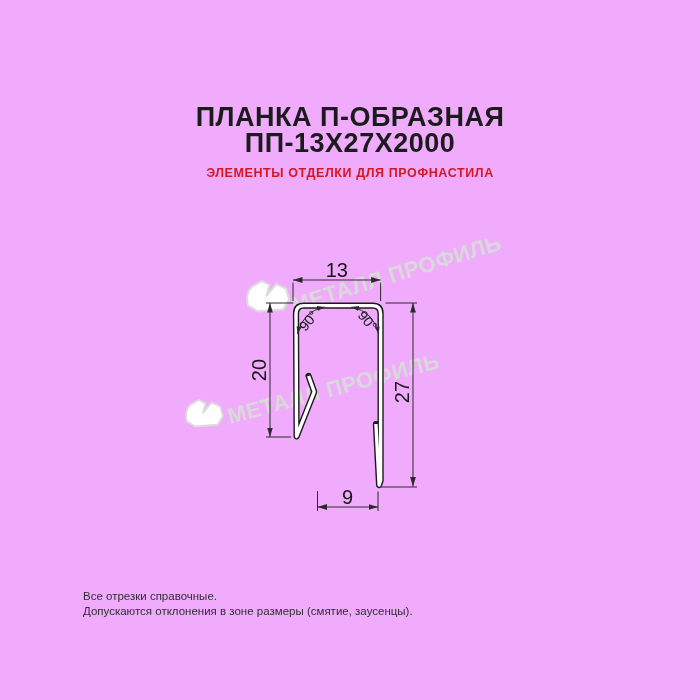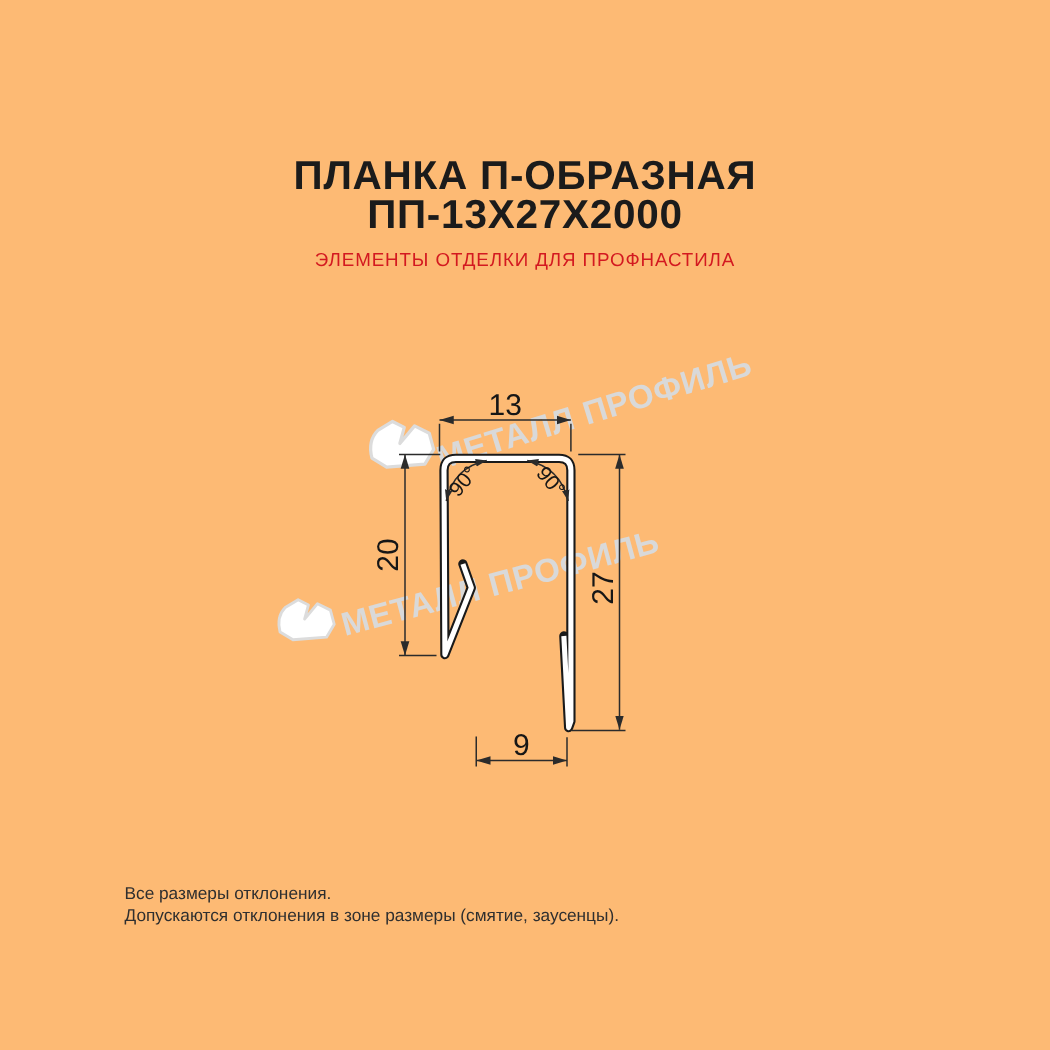--- a/index.html
+++ b/index.html
@@ -1,20 +1,20 @@
 <!DOCTYPE html>
 <html><head>
 <meta charset="utf-8">
 <style>
   html,body{margin:0;padding:0;background:#ffffff;}
-  .canvas{position:relative;width:700px;height:700px;background:#fdba74;overflow:hidden;
+  .canvas{position:relative;width:700px;height:700px;background:#f0abfc;overflow:hidden;
           font-family:"Liberation Sans",sans-serif;}
   .header{position:absolute;top:104px;left:0;width:700px;text-align:center;}
   .title-line{font-size:27px;line-height:26px;font-weight:800;color:#1b1b1b;letter-spacing:.5px;}
-  .subtitle{margin-top:11px;font-size:12.5px;line-height:13px;font-weight:400;color:#d31920;letter-spacing:.6px;}
+  .subtitle{margin-top:11px;font-size:12.5px;line-height:13px;font-weight:700;color:#d31920;letter-spacing:.6px;}
   .drawing{position:absolute;left:0;top:0;width:700px;height:700px;}
   .footer{position:absolute;left:83px;top:589px;font-size:11.5px;line-height:15px;color:#2f2f2f;}
   svg .dim{stroke:#2b2b2b;stroke-width:1;fill:none;}
   svg text{font-family:"Liberation Sans",sans-serif;fill:#161616;}
   .dimlabel{font-size:20px;}
   .anglabel{font-size:14px;}
   .wm-text{fill:#d9d9d9;font-size:22px;font-weight:700;letter-spacing:.5px;}
   .wm-logo{fill:#ffffff;stroke:#dcdcdc;stroke-width:2.2;stroke-linejoin:round;}
 </style>
 </head>
@@ -90,17 +90,17 @@
       <text class="anglabel" x="310" y="325" text-anchor="middle" transform="rotate(-50 310 322)">90°</text>
     </g>
 
     <g>
       <path class="dim" d="M 351.5,307 Q 373.5,311.5 378.8,334" marker-start="url(#arrS)" marker-end="url(#arrS)"></path>
       <text class="anglabel" x="366" y="325" text-anchor="middle" transform="rotate(50 366 322)">90°</text>
     </g>
   </svg>
 
   <div class="footer">
-    <div>Все размеры отклонения.</div>
+    <div>Все отрезки справочные.</div>
     <div>Допускаются отклонения в зоне размеры (смятие, заусенцы).</div>
   </div>
 
 </div>
 
 </body></html>

